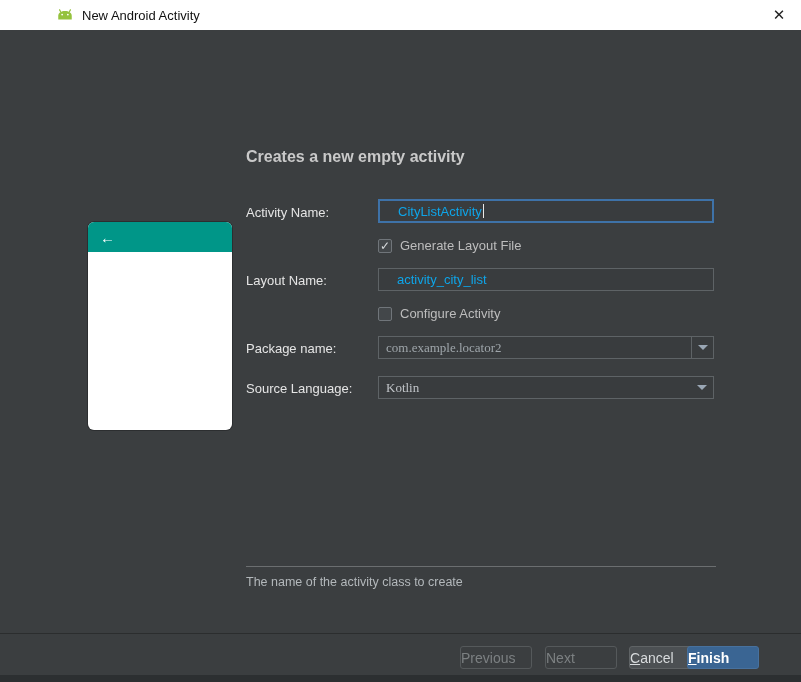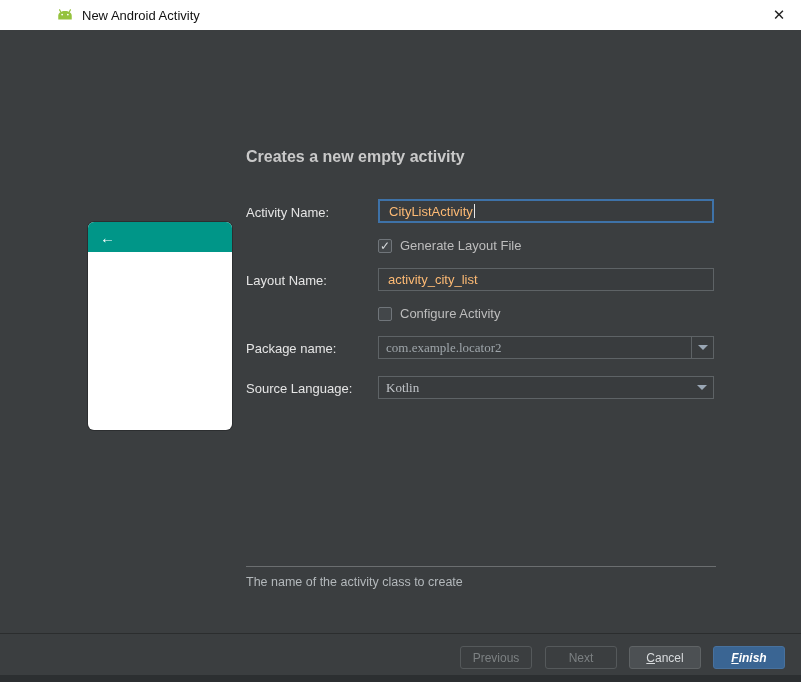--- a/index.html
+++ b/index.html
@@ -24,21 +24,21 @@
   .main { position:absolute; left:0; top:130px; width:769px; height:503px; background:#3b3e40; }
   .section-heading { position:absolute; left:246px; top:18px; font-size:16px; font-weight:700; color:#c9c9c9; }
 
   
   .preview-card { position:absolute; left:88px; top:92px; width:144px; height:208px; border-radius:6px; background:#ffffff; overflow:hidden; box-shadow:0 0 0 1px rgba(0,0,0,0.25); }
   .preview-header { height:30px; background:#009688; display:flex; align-items:center; }
   .preview-back { margin-left:12px; color:#ffffff; font-size:15px; font-weight:700; }
 
   
   .form-label { position:absolute; left:246px; font-size:13px; color:#e5e5e5; }
-  .field { position:absolute; left:378px; width:336px; background:#393c3e; color:#fdba74; font-size:13px; display:flex; align-items:center; padding:0 9px; }
+  .field { position:absolute; left:378px; width:336px; background:#393c3e; color:#0ea5e9; font-size:13px; display:flex; align-items:center; padding:0 18px; }
   .field.text { height:23px; border:1px solid #5e6366; }
   .field.focused { height:24px; border:2px solid #3e72a8; }
   .caret { display:inline-block; width:1px; height:14px; background:#e8e8e8; margin-left:1px; }
 
   .checkbox-row { position:absolute; left:378px; display:flex; align-items:center; }
   .checkbox { width:14px; height:14px; border:1px solid #70757a; background:#43474a; border-radius:2px; display:flex; align-items:center; justify-content:center; color:#d4d7d9; font-size:12px; line-height:1; }
   .checkbox-label { margin-left:8px; font-size:13px; color:#bdbdbd; }
 
   .combo { position:absolute; left:378px; width:336px; height:23px; background:#393c3e; border:1px solid #5e6366; display:flex; align-items:center;font-family:Liberation Serif, serif; }
   .combo-value { flex:1; padding:0 7px; font-size:13px; }
@@ -47,27 +47,27 @@
   .combo-arrow-btn { width:22px; height:100%; display:flex; align-items:center; justify-content:center; }
   .combo-arrow-btn.separated { border-left:1px solid #5e6366; }
   .arrow-down { width:0; height:0; border-left:5px solid transparent; border-right:5px solid transparent; border-top:5px solid #9aa7b5; }
 
   .hint-separator { position:absolute; left:246px; top:436px; width:470px; height:1px; background:#6b6e70; }
   .hint-text { position:absolute; left:246px; top:445px; font-size:12.5px; color:#b3b8bb; }
 
   
   .footer-divider { position:absolute; left:0; top:633px; width:801px; height:1px; background:#2b2d2e; }
   .footer { position:absolute; left:0; top:634px; width:801px; height:41px; background:#3b3e40; }
-  .btn { position:absolute; top:12px; width:72px; height:23px; border-radius:3px; font-size:12px; font-family:"Liberation Sans", sans-serif; display:flex; align-items:center; justify-content:center; }
+  .btn { position:absolute; top:12px; width:72px; height:23px; border-radius:3px; font-size:14px; font-family:"Liberation Sans", sans-serif; display:flex; align-items:center; justify-content:flex-start; }
   .btn .mnemonic { display:block; }
   .btn.underline-first .mnemonic::first-letter { text-decoration:underline; }
   .btn.disabled { background:transparent; border:1px solid #55595b; color:#7c8082; }
   .btn.cancel { background:#4c5053; border:1px solid #5f6365; color:#d8dbdd; }
   .btn.finish { background:#3a6593; border:1px solid #47719e; color:#ffffff; font-weight:700; }
-  .btn-previous { left:460px; } .btn-next { left:545px; } .btn-cancel { left:629px; } .btn-finish { left:713px;font-style:italic; }
+  .btn-previous { left:460px; } .btn-next { left:545px; } .btn-cancel { left:629px; } .btn-finish { left:687px; }
 
   .bottom-strip { position:absolute; left:0; top:675px; width:801px; height:7px; background:#2c2f31; }
 </style>
 </head>
 <body>
 
 <div class="window">
 
   <div class="titlebar">
     <svg class="titlebar-icon" viewBox="0 0 24 16">

